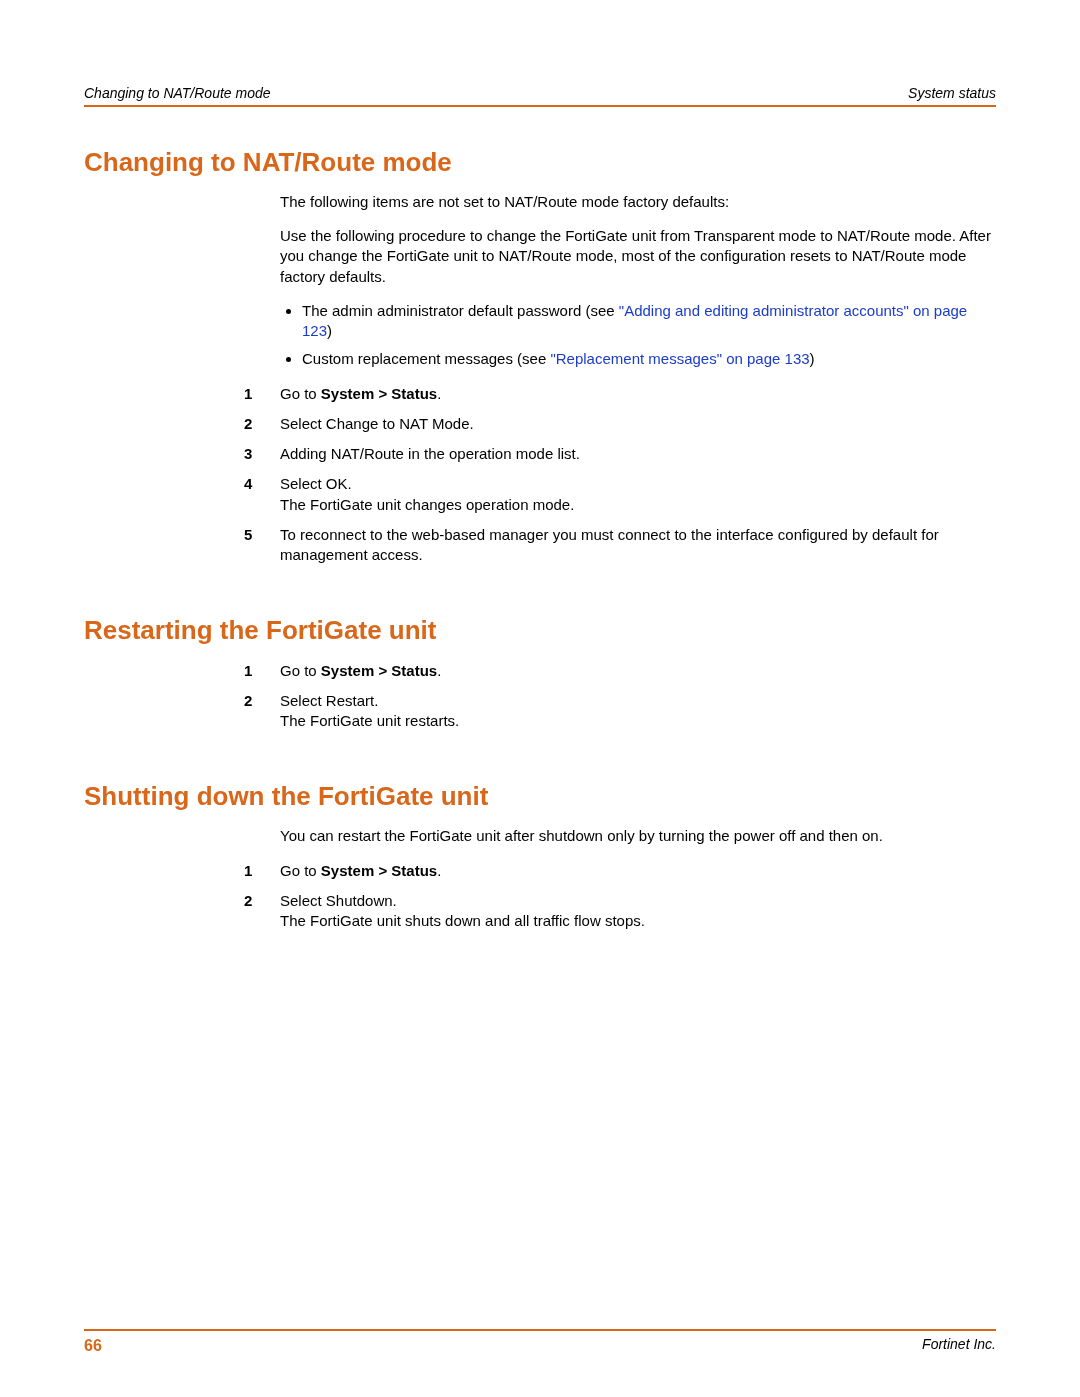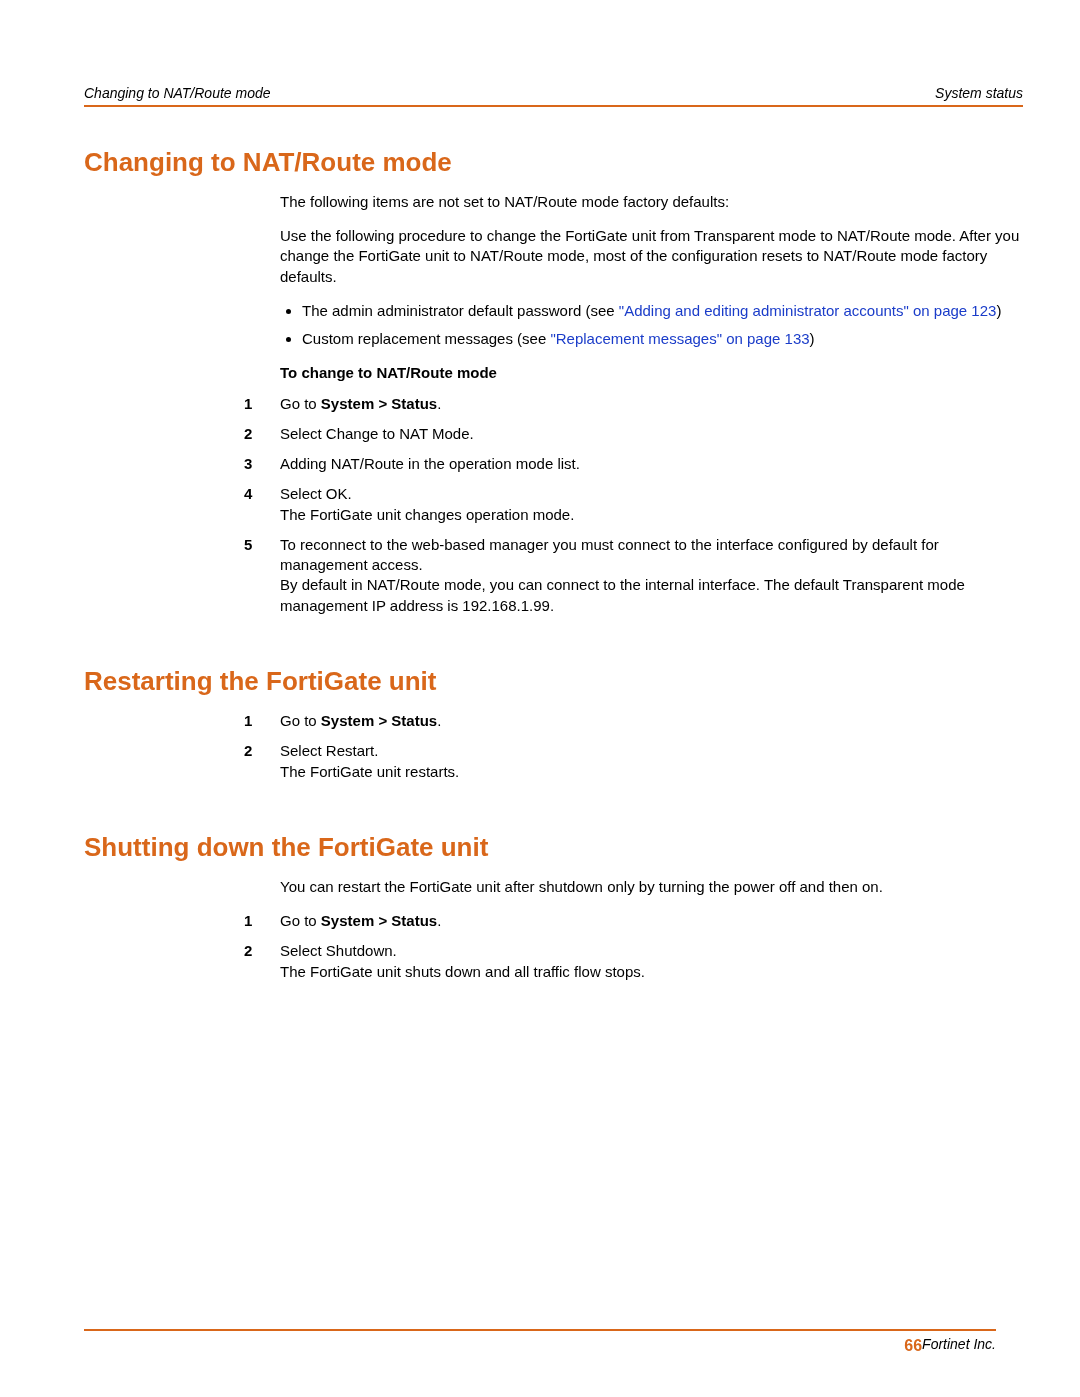--- a/index.html
+++ b/index.html
@@ -9,21 +9,21 @@
     padding: 0;
     color: #000;
     font-size: 15px;
     line-height: 1.35;
   }
   .page {
     width: 1080px;
     height: 1397px;
     position: relative;
     box-sizing: border-box;
-    padding: 84px 57px 40px 84px;
+    padding: 84px 84px 40px 84px;
   }
   .running-head {
     display: flex;
     justify-content: space-between;
     font-style: italic;
     font-size: 14px;
     border-bottom: 2px solid #d9671a;
     padding-bottom: 2px;
     margin-bottom: 38px;
   }
@@ -57,21 +57,21 @@
     font-size: 15px;
     flex-shrink: 0;
   }
   .num-row .t { flex: 1; }
   .footer {
     position: absolute;
     bottom: 40px;
     left: 84px;
     right: 84px;
     display: flex;
-    justify-content: flex-end;
+    justify-content: space-between;
     border-top: 2px solid #d9671a;
     padding-top: 4px;
     font-size: 14px;
   }
   .footer .pn { color: #d9671a; font-weight: bold; font-size: 16px; }
   .footer .co { font-style: italic; }
   .section-block { margin-bottom: 48px; }
 </style>
 </head>
 <body>
@@ -88,21 +88,20 @@
     <p>The following items are not set to NAT/Route mode factory defaults:</p>
     <p>Use the following procedure to change the FortiGate unit from Transparent mode to NAT/Route mode. After you change the FortiGate unit to NAT/Route mode, most of the configuration resets to NAT/Route mode factory defaults.</p>
     <ul class="bullets">
       <li>
         <span>The admin administrator default password (see </span><span class="xref">"Adding and editing administrator accounts" on page 123</span><span>)</span>
       </li>
       <li>
         <span>Custom replacement messages (see </span><span class="xref">"Replacement messages" on page 133</span><span>)</span>
       </li>
     </ul>
-    <div class="sub-bold">To change to NAT/Route mode</div>
   </div>
   <div class="num-list">
     <div class="num-row">
       <div class="n">1</div>
       <div class="t"><span>Go to </span><b>System &gt; Status</b><span>.</span></div>
     </div>
     <div class="num-row">
       <div class="n">2</div>
       <div class="t">Select Change to NAT Mode.</div>
     </div>
@@ -114,21 +113,20 @@
       <div class="n">4</div>
       <div class="t">
         <span>Select OK.</span><br>
         <span>The FortiGate unit changes operation mode.</span>
       </div>
     </div>
     <div class="num-row">
       <div class="n">5</div>
       <div class="t">
         <span>To reconnect to the web-based manager you must connect to the interface configured by default for management access.</span><br>
-        <span>By default in NAT/Route mode, you can connect to the internal interface. The default Transparent mode management IP address is 192.168.1.99.</span>
       </div>
     </div>
   </div>
 </div>
 
 <div class="section-block">
   <h2 class="section">Restarting the FortiGate unit</h2>
   <div class="num-list">
     <div class="num-row">
       <div class="n">1</div>

